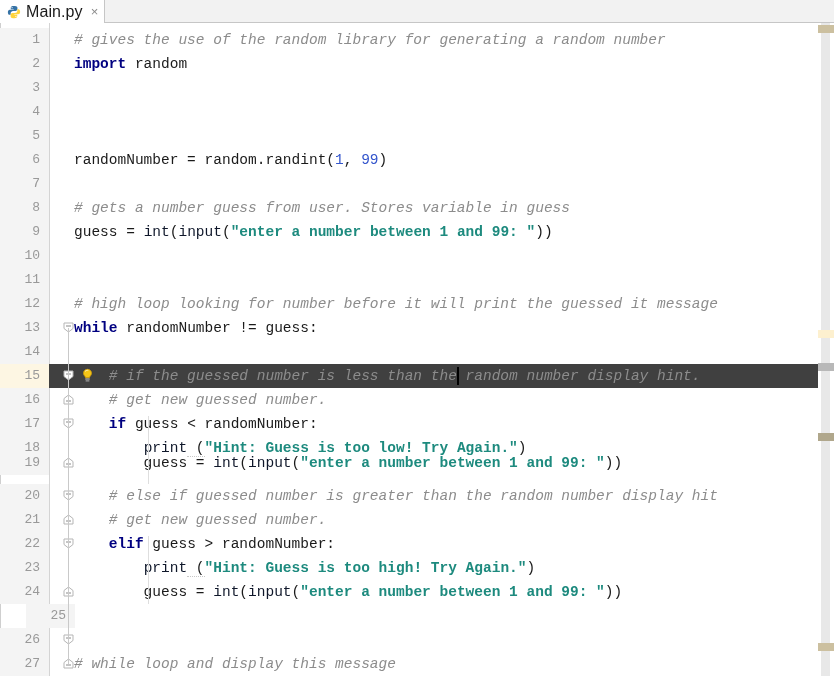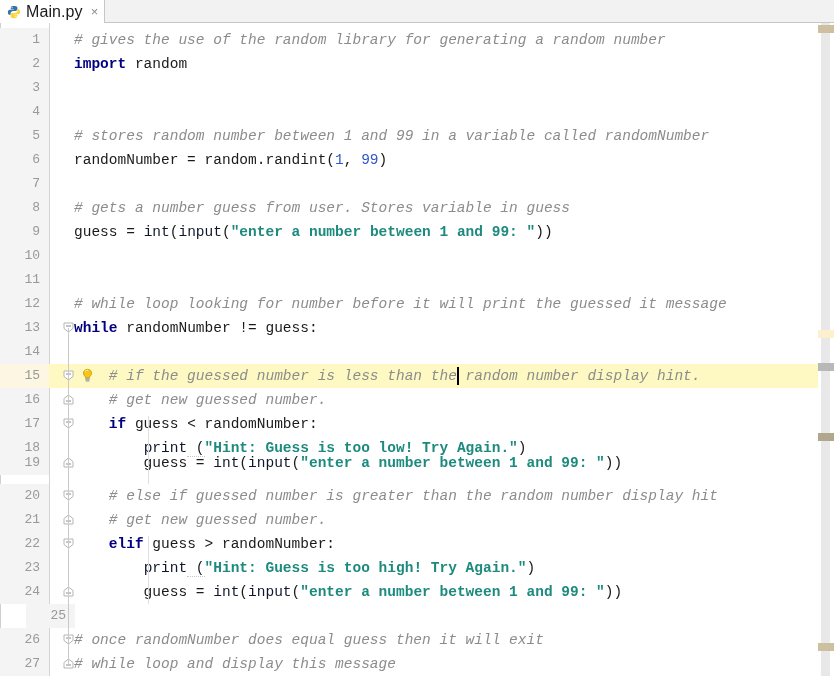--- a/index.html
+++ b/index.html
@@ -44,21 +44,21 @@
   }
   #lines {
     position: absolute; left: 0; top: 0;
     width: 834px; height: 653px;
   }
   .row {
     position: relative;
     height: 24px;
     width: 834px;
   }
-  .row.hl { background: #fef9c3; }
+  .row.hl { background: #404040; }
   .row.hl .lnum { background: #fdf6e3; }
 
   
   .lnum {
     position: absolute; left: 0; top: 0;
     width: 49px; height: 24px;
     background: #f4f4f4;
     color: #999999;
     font-family: "Liberation Mono", monospace;
     font-size: 13px;
@@ -171,21 +171,20 @@
       <div class="row" style="top: 53px; position: absolute;">
         <div class="lnum">3</div>
         <div class="code"></div>
       </div>
       <div class="row" style="top: 77px; position: absolute;">
         <div class="lnum">4</div>
         <div class="code"></div>
       </div>
       <div class="row" style="top: 101px; position: absolute;">
         <div class="lnum">5</div>
-        <div class="code"><span class="cmt"># stores random number between 1 and 99 in a variable called randomNumber</span></div>
       </div>
       <div class="row" style="top: 125px; position: absolute;">
         <div class="lnum">6</div>
         <div class="code"><span class="pln">randomNumber = random.randint(</span><span class="num">1</span><span class="pln">, </span><span class="num">99</span><span class="pln">)</span></div>
       </div>
       <div class="row" style="top: 149px; position: absolute;">
         <div class="lnum">7</div>
         <div class="code"></div>
       </div>
       <div class="row" style="top: 173px; position: absolute;">
@@ -199,21 +198,21 @@
       <div class="row" style="top: 221px; position: absolute;">
         <div class="lnum">10</div>
         <div class="code"></div>
       </div>
       <div class="row" style="top: 245px; position: absolute;">
         <div class="lnum">11</div>
         <div class="code"></div>
       </div>
       <div class="row" style="top: 269px; position: absolute;">
         <div class="lnum">12</div>
-        <div class="code"><span class="cmt"># while loop looking for number before it will print the guessed it message</span></div>
+        <div class="code"><span class="cmt"># high loop looking for number before it will print the guessed it message</span></div>
       </div>
       <div class="row" style="top: 293px; position: absolute;">
         <div class="lnum">13</div>
         <div class="fold">
           <svg width="11" height="11" viewBox="0 0 11 11">
             <path d="M1 1 H10 V6.5 L5.5 10 L1 6.5 Z" fill="#ffffff" stroke="#b5b5b5" stroke-width="1"></path>
             <line x1="3" y1="4" x2="8" y2="4" stroke="#8a8a8a" stroke-width="1"></line>
           </svg>
         </div>
         <div class="code"><span class="kw">while</span><span class="pln"> randomNumber != guess:</span></div>
@@ -321,21 +320,20 @@
         <div class="code"></div>
       </div>
       <div class="row" style="top: 605px; position: absolute;">
         <div class="lnum">26</div>
         <div class="fold">
           <svg width="11" height="11" viewBox="0 0 11 11">
             <path d="M1 1 H10 V6.5 L5.5 10 L1 6.5 Z" fill="#ffffff" stroke="#b5b5b5" stroke-width="1"></path>
             <line x1="3" y1="4" x2="8" y2="4" stroke="#8a8a8a" stroke-width="1"></line>
           </svg>
         </div>
-        <div class="code"><span class="cmt"># once randomNumber does equal guess then it will exit</span></div>
       </div>
       <div class="row" style="top: 629px; position: absolute;">
         <div class="lnum">27</div>
         <div class="fold">
           <svg width="11" height="11" viewBox="0 0 11 11">
             <path d="M5.5 1 L10 4.5 V10 H1 V4.5 Z" fill="#ffffff" stroke="#b5b5b5" stroke-width="1"></path>
             <line x1="3" y1="7" x2="8" y2="7" stroke="#8a8a8a" stroke-width="1"></line>
           </svg>
         </div>
         <div class="code"><span class="cmt"># while loop and display this message</span></div>

